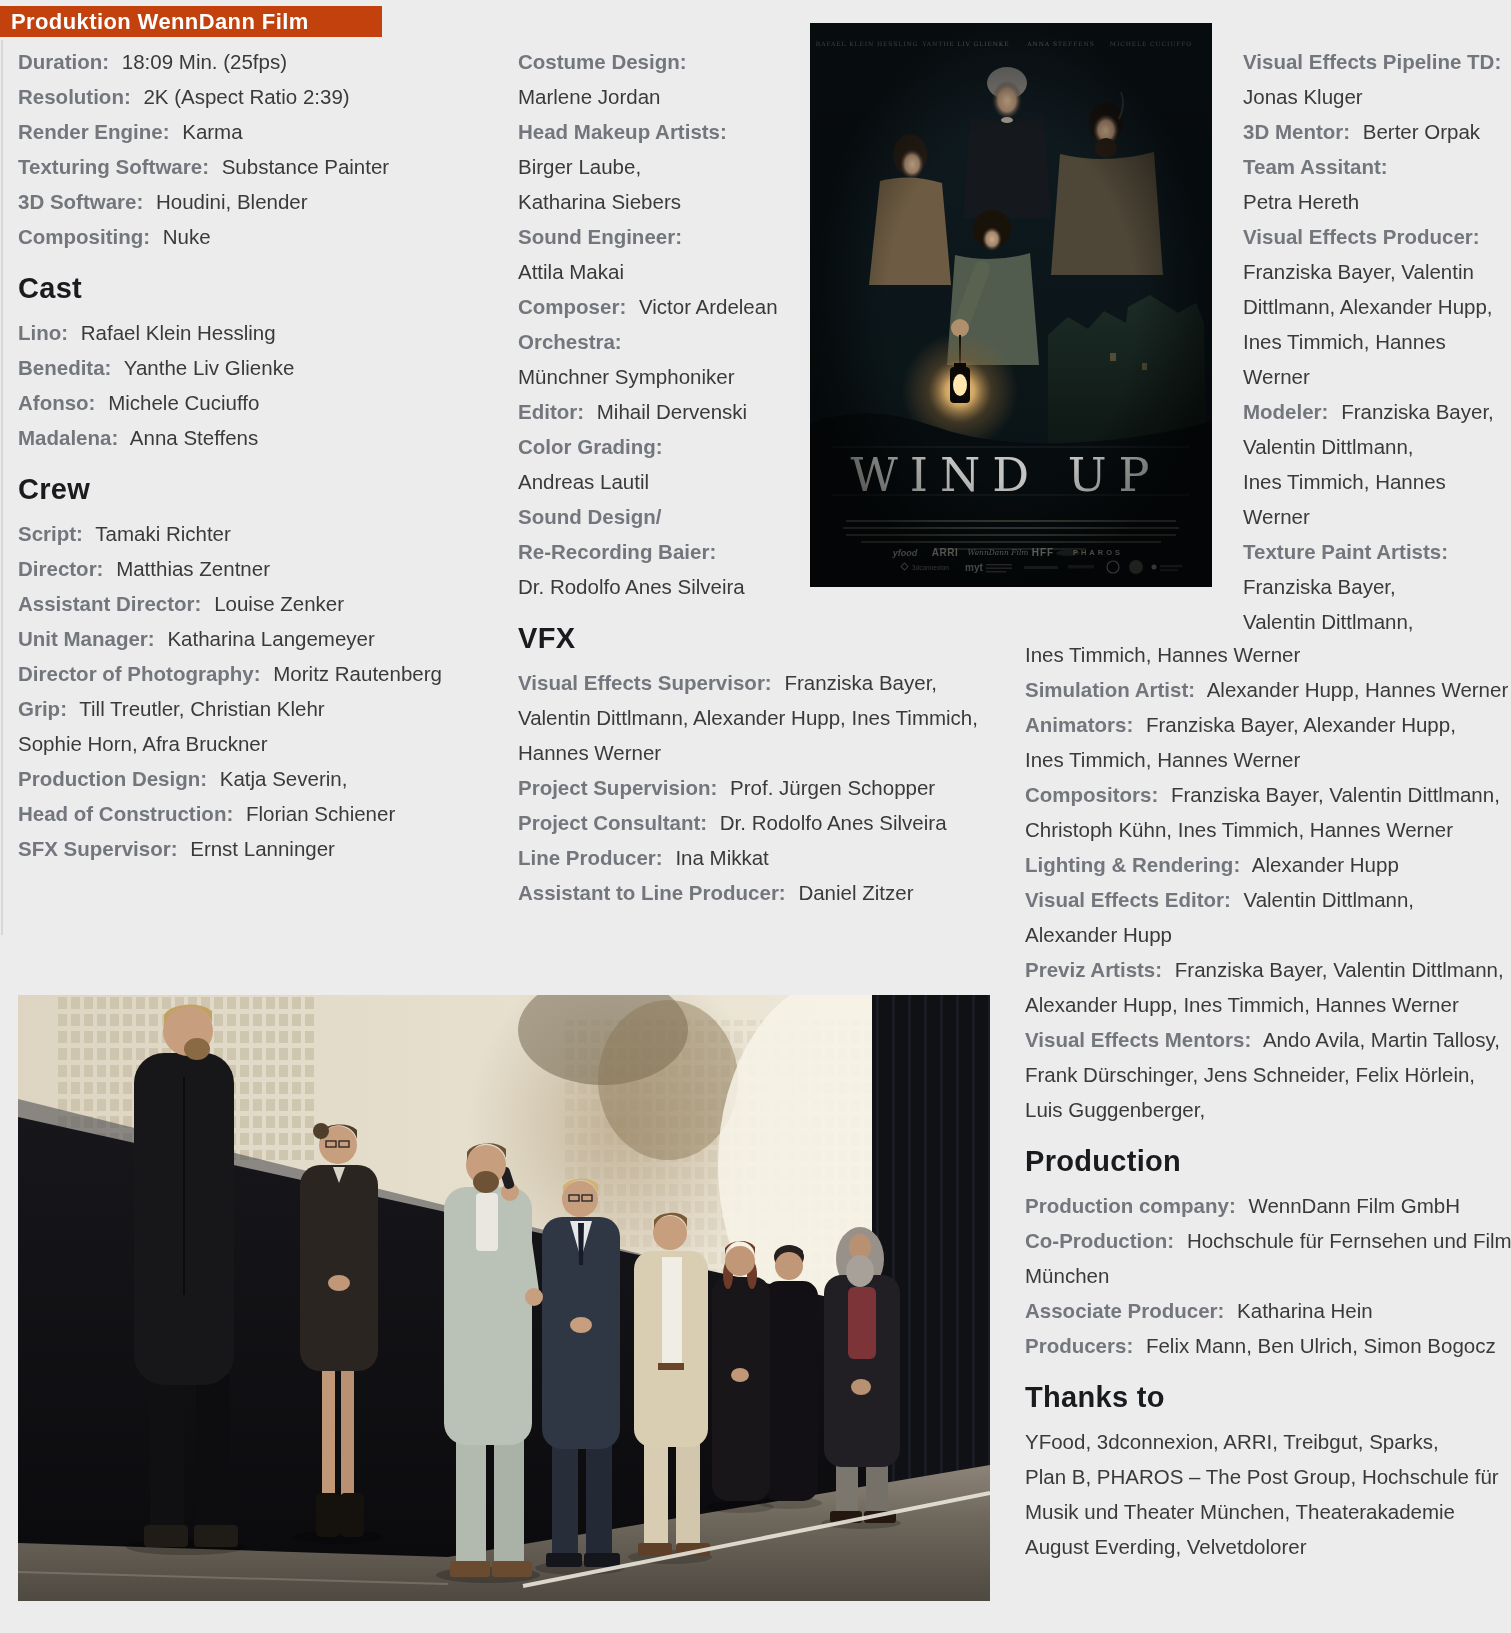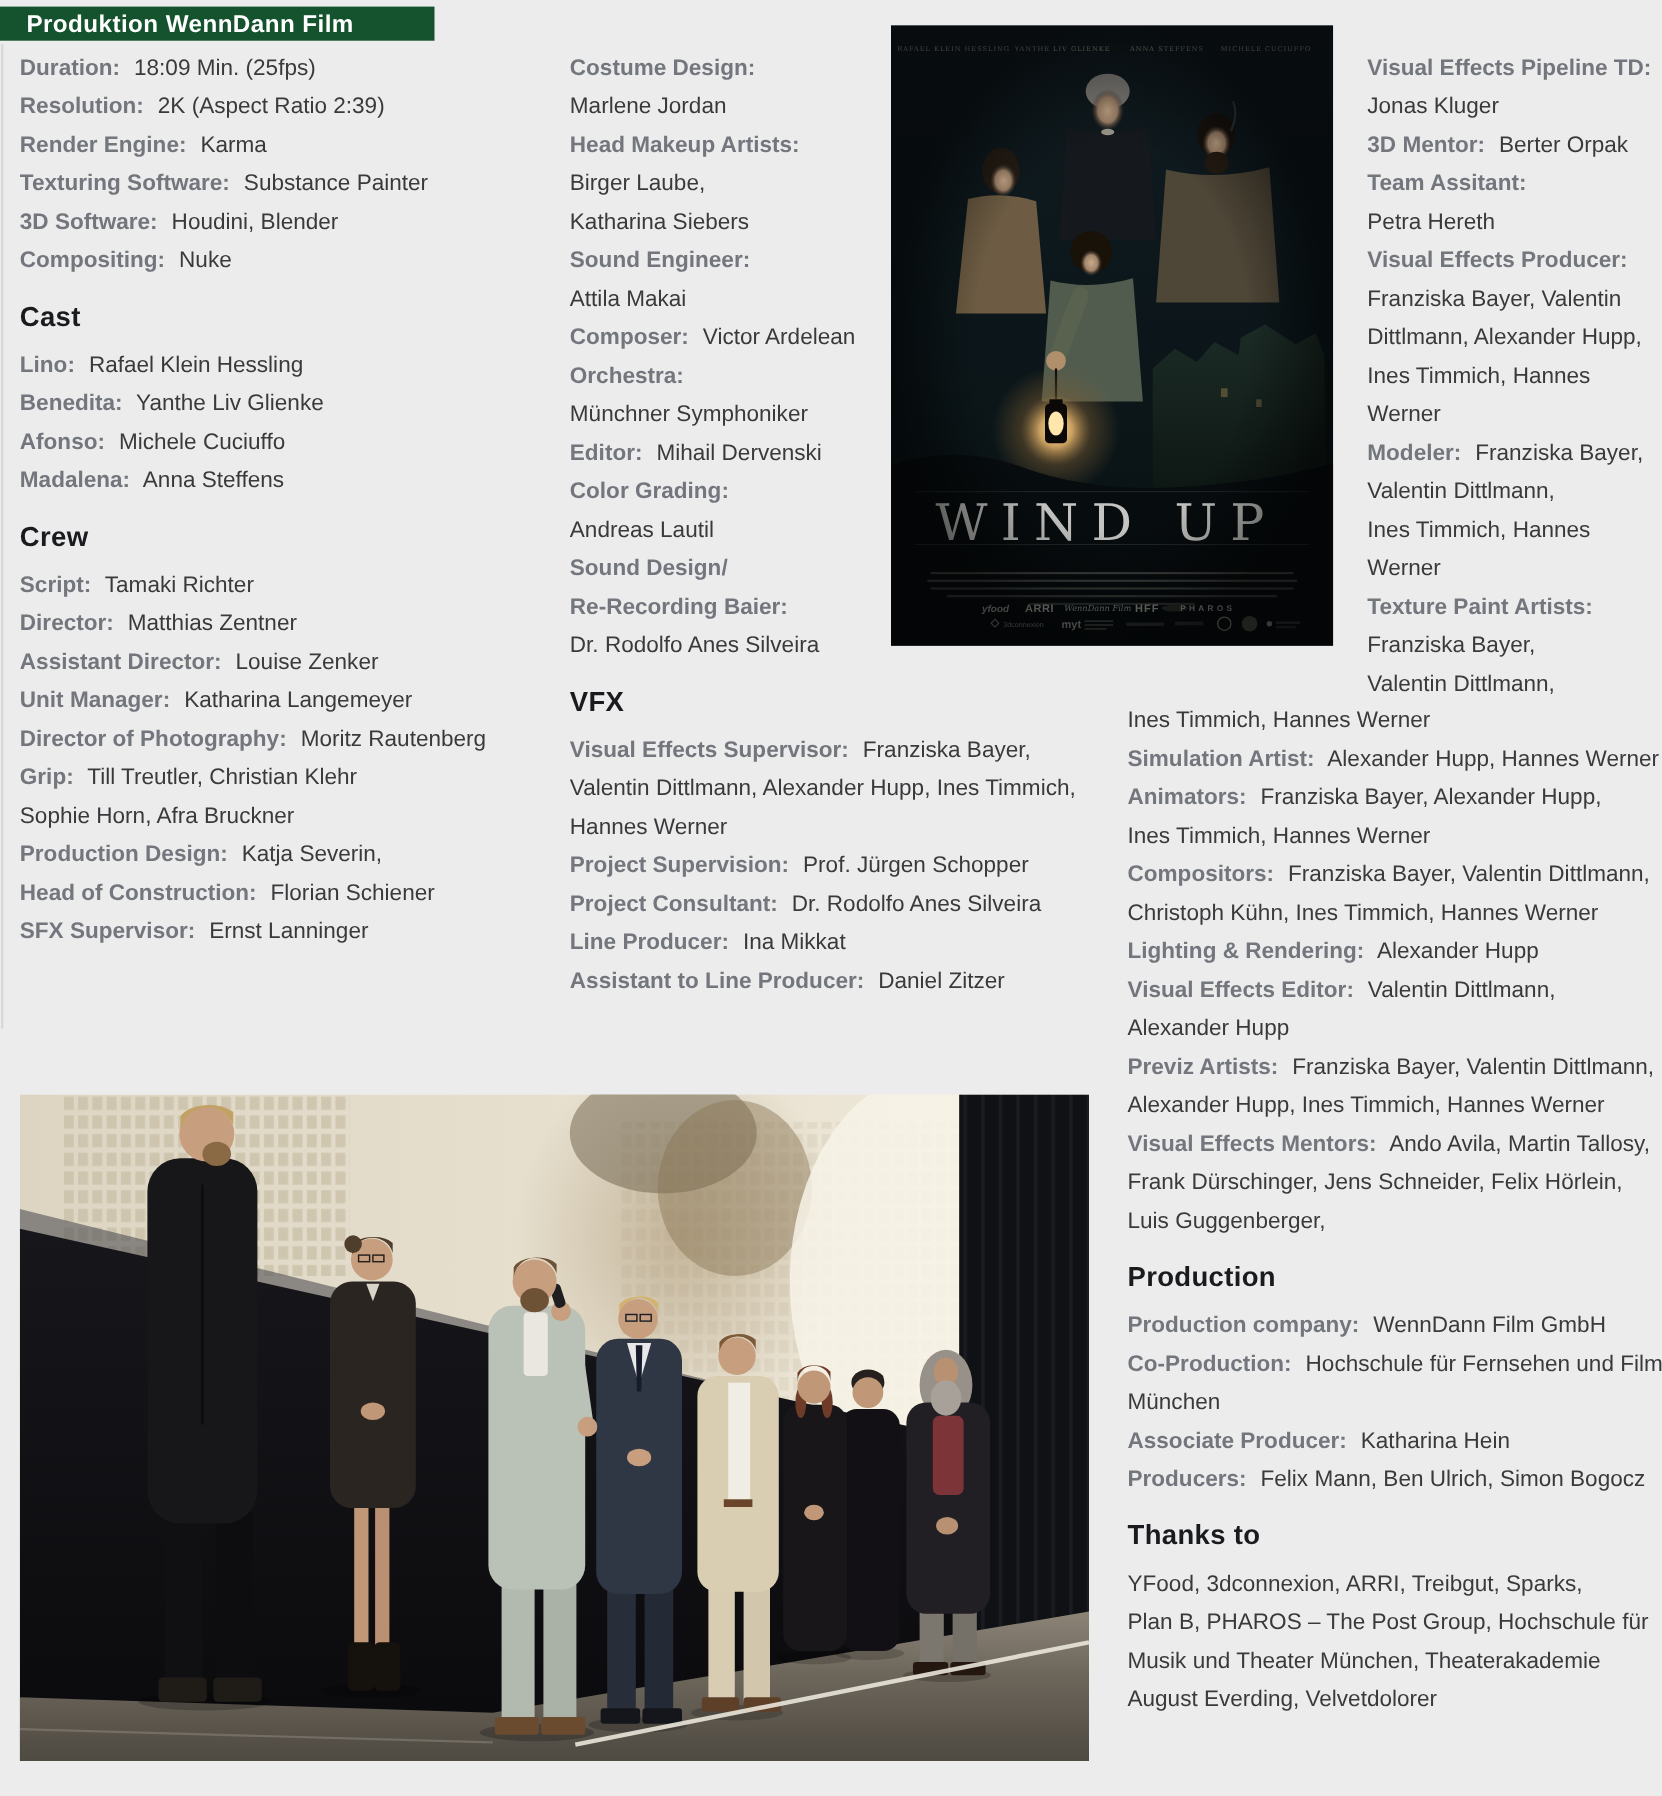--- a/index.html
+++ b/index.html
@@ -1,33 +1,33 @@
 <!DOCTYPE html>
 <html><head>
 <meta charset="utf-8">
 <style>
   html,body{margin:0;padding:0}
   body{
     width:1511px;height:1633px;position:relative;background:#ececec;
     font-family:"Liberation Sans",sans-serif;overflow:hidden;
   }
   .titlebar{
-    position:absolute;left:0;top:6px;width:371px;height:31px;background:#14532d;
-    color:#ffffff;font-weight:700;font-size:22px;line-height:31px;padding-left:24px;
+    position:absolute;left:0;top:6px;width:371px;height:31px;background:#c2410c;
+    color:#ffffff;font-weight:700;font-size:22px;line-height:31px;padding-left:11px;
     letter-spacing:.4px;
   }
   .left-rule{position:absolute;left:1px;top:40px;width:2px;height:895px;background:#d8d8da}
   .col{position:absolute;font-size:20.5px}
   #col1{left:18px;top:44px;width:470px}
   #col2{left:518px;top:44px;width:465px}
   #col3n{left:1243px;top:44px;width:262px}
   #col3w{left:1025px;top:637px;width:486px}
   .row{line-height:35px;white-space:nowrap}
   .head-row{margin-top:16px;margin-bottom:6px;line-height:37px}
-  .h{font-size:25px;font-weight:800;color:#1a1b1e;letter-spacing:.3px}
+  .h{font-size:29px;font-weight:800;color:#1a1b1e;letter-spacing:.3px}
   .lbl{color:#73777d;font-weight:700;margin-right:7px}
   .val{color:#3a3a3d}
   .poster{position:absolute;left:810px;top:23px;width:402px;height:564px;display:block}
   .photo{position:absolute;left:18px;top:995px;width:972px;height:606px;display:block}
 </style>
 </head>
 <body>
 
 <div class="titlebar">
   <span>Produktion WennDann Film</span>

